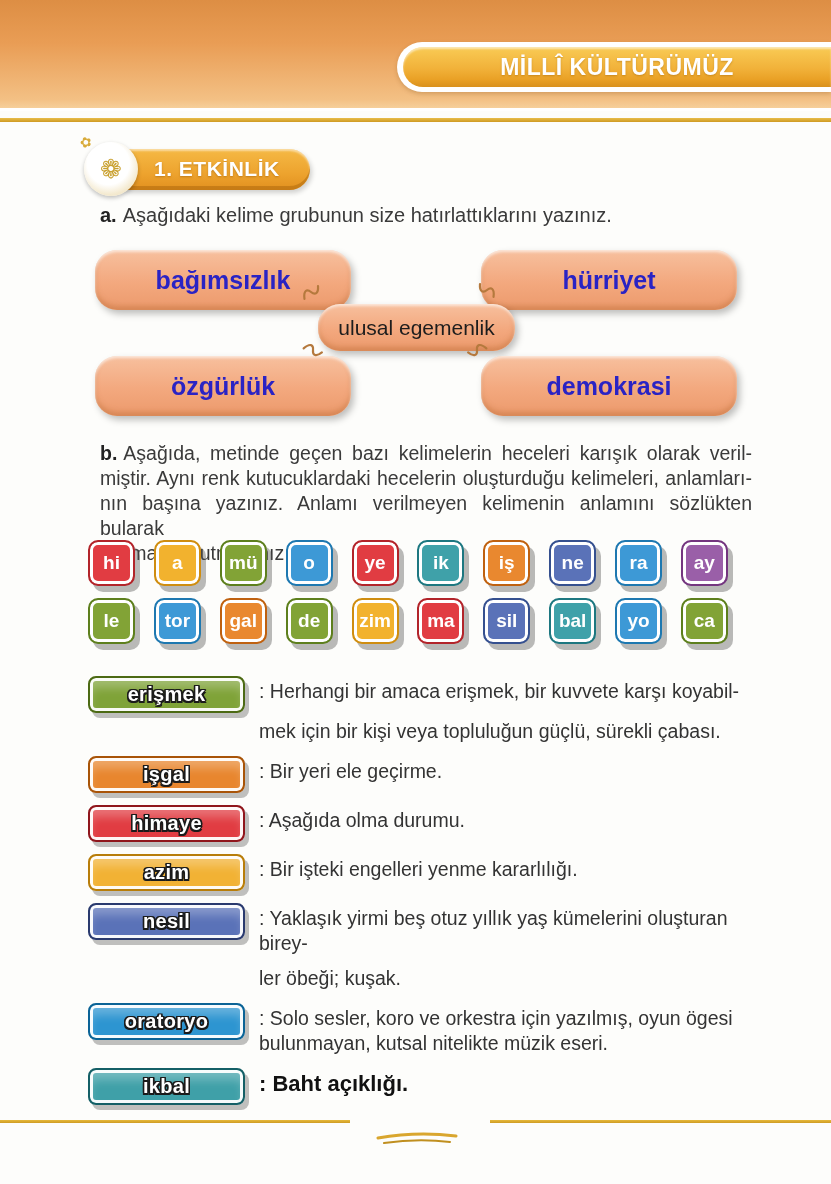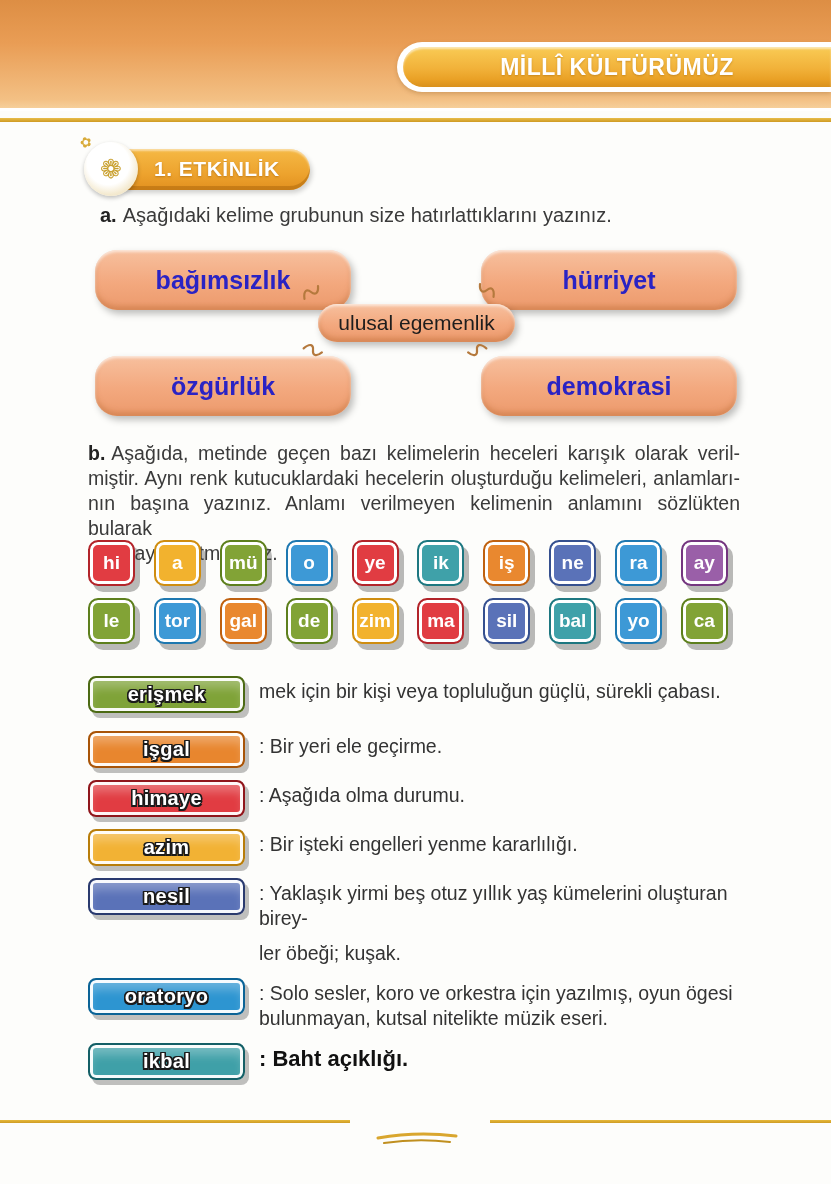--- a/index.html
+++ b/index.html
@@ -58,34 +58,34 @@
     background:linear-gradient(180deg,#f5b945 0%,#eda32e 60%,#e2901f 100%);
     box-shadow:inset 0 -4px 0 rgba(165,98,8,.45), inset 0 2px 2px rgba(255,255,255,.5), 2px 3px 5px rgba(0,0,0,.18);
     color:#ffffff; font-weight:bold; font-size:21px; letter-spacing:.5px;
     text-shadow:0 1px 2px rgba(150,90,10,.5);
   }
 
   
   .section-a { position:absolute; top:204px; left:100px; right:56px; font-size:20px; color:#3a3a3a; }
   .bold-prefix { font-weight:bold; color:#222; margin-right:6px; }
 
-  .section-b { position:absolute; top:441px; left:88px; width:652px; color:#3a3a3a; }
+  .section-b { position:absolute; top:441px; left:100px; width:652px; color:#3a3a3a; }
   .b-line { font-size:19.5px; line-height:25px; text-align:justify; text-align-last:justify; }
   .b-line.last { text-align-last:left; }
 
   
   .word-map { position:absolute; top:248px; left:0; width:831px; height:160px; }
   .wpill {
     position:absolute; height:60px; border-radius:22px;
     background:linear-gradient(180deg,#f7c09e 0%,#f3a87e 55%,#ec9a6c 100%);
     box-shadow:inset 0 2px 3px rgba(255,255,255,.65), inset 0 -4px 5px rgba(195,115,62,.5), 3px 4px 7px rgba(0,0,0,.25);
     display:flex; align-items:center; justify-content:center;
   }
   .wpill .word { font-weight:bold; font-size:25px; color:#2a23c4; }
-  .wpill.center { height:38px; }
+  .wpill.center { height:47px; }
   .wpill.center .word { font-weight:400; font-size:21px; color:#1d1d1d; }
   .pos-tl { left:95px;  top:2px;   width:256px; }
   .pos-tr { left:481px; top:2px;   width:256px; }
   .pos-c  { left:318px; top:56px;  width:197px; }
   .pos-bl { left:95px;  top:108px; width:256px; }
   .pos-br { left:481px; top:108px; width:256px; }
   .squiggle { position:absolute; width:22px; height:16px; }
   .sq-tl { left:300px; top:36px; transform:rotate(-28deg); }
   .sq-tr { left:476px; top:34px; transform:rotate(28deg) scaleX(-1); }
   .sq-bl { left:302px; top:94px; transform:rotate(28deg); }
@@ -261,20 +261,21 @@
   </div>
     </div>
 </div>
 
 <div class="defs" id="def-list">
     <div class="def-row">
     <div class="def-box" style="--fill: #7fa338; --border: #4c6a14;">
       <span class="def-word">erişmek</span>
     </div>
     <div class="def-lines">
+        <div class="def-line">: Herhangi bir amaca erişmek, bir kuvvete karşı koyabil-</div>
         <div class="def-line">mek için bir kişi veya topluluğun güçlü, sürekli çabası.</div>
       </div>
   </div>
     <div class="def-row">
     <div class="def-box" style="--fill: #e8862e; --border: #a85408;">
       <span class="def-word">işgal</span>
     </div>
     <div class="def-lines">
         <div class="def-line">: Bir yeri ele geçirme.</div>
       </div>

